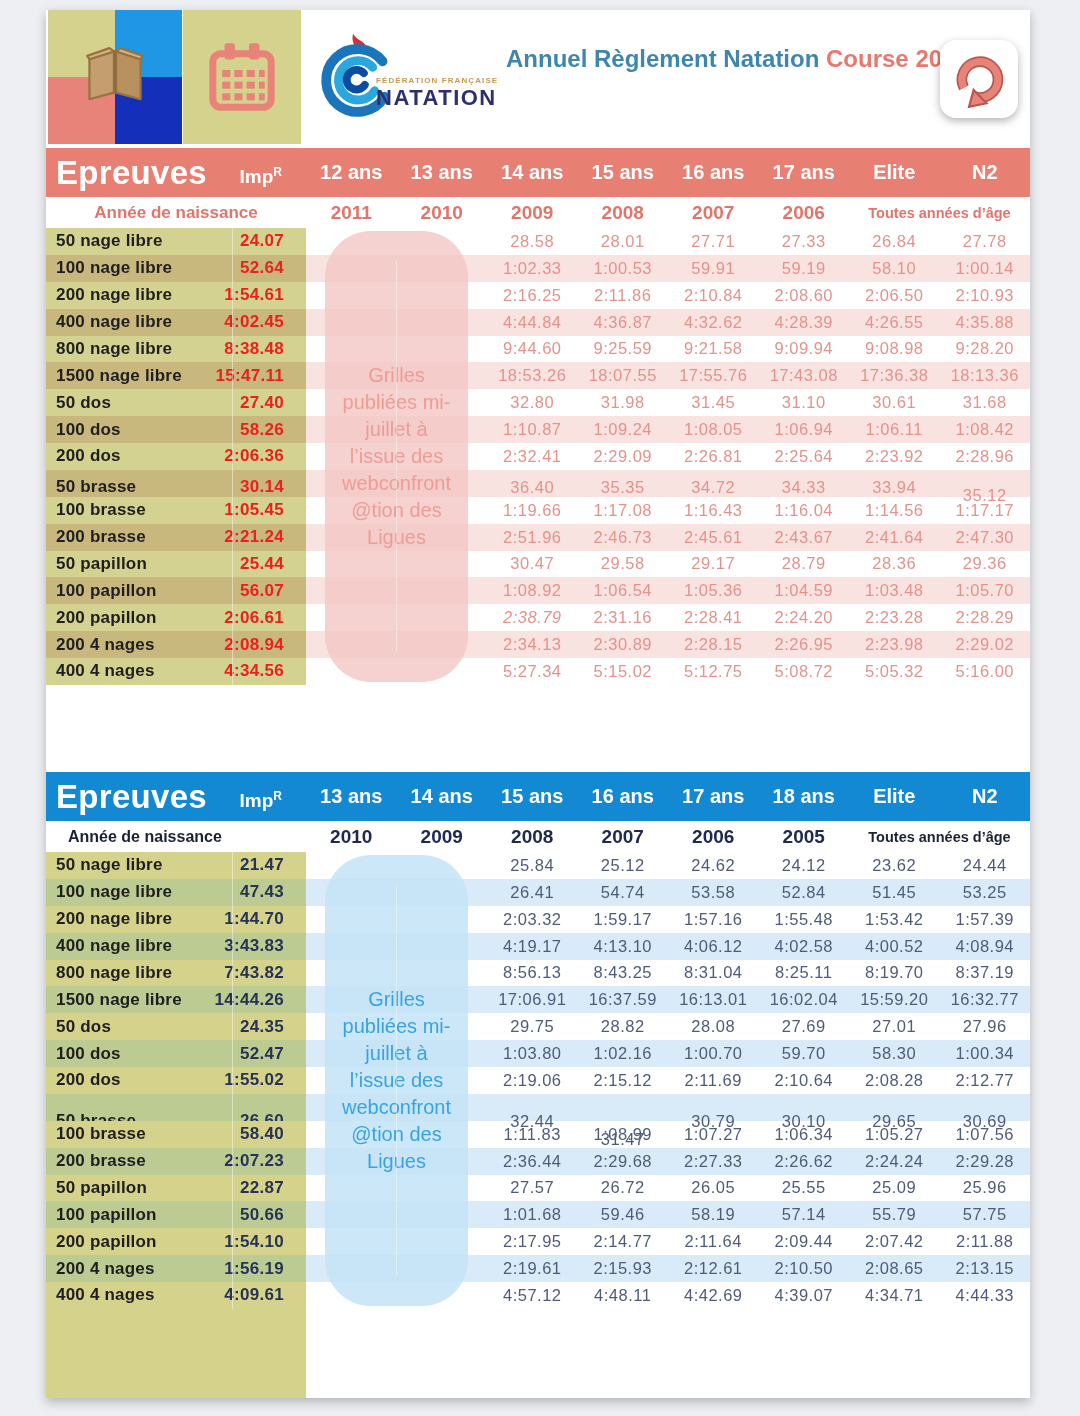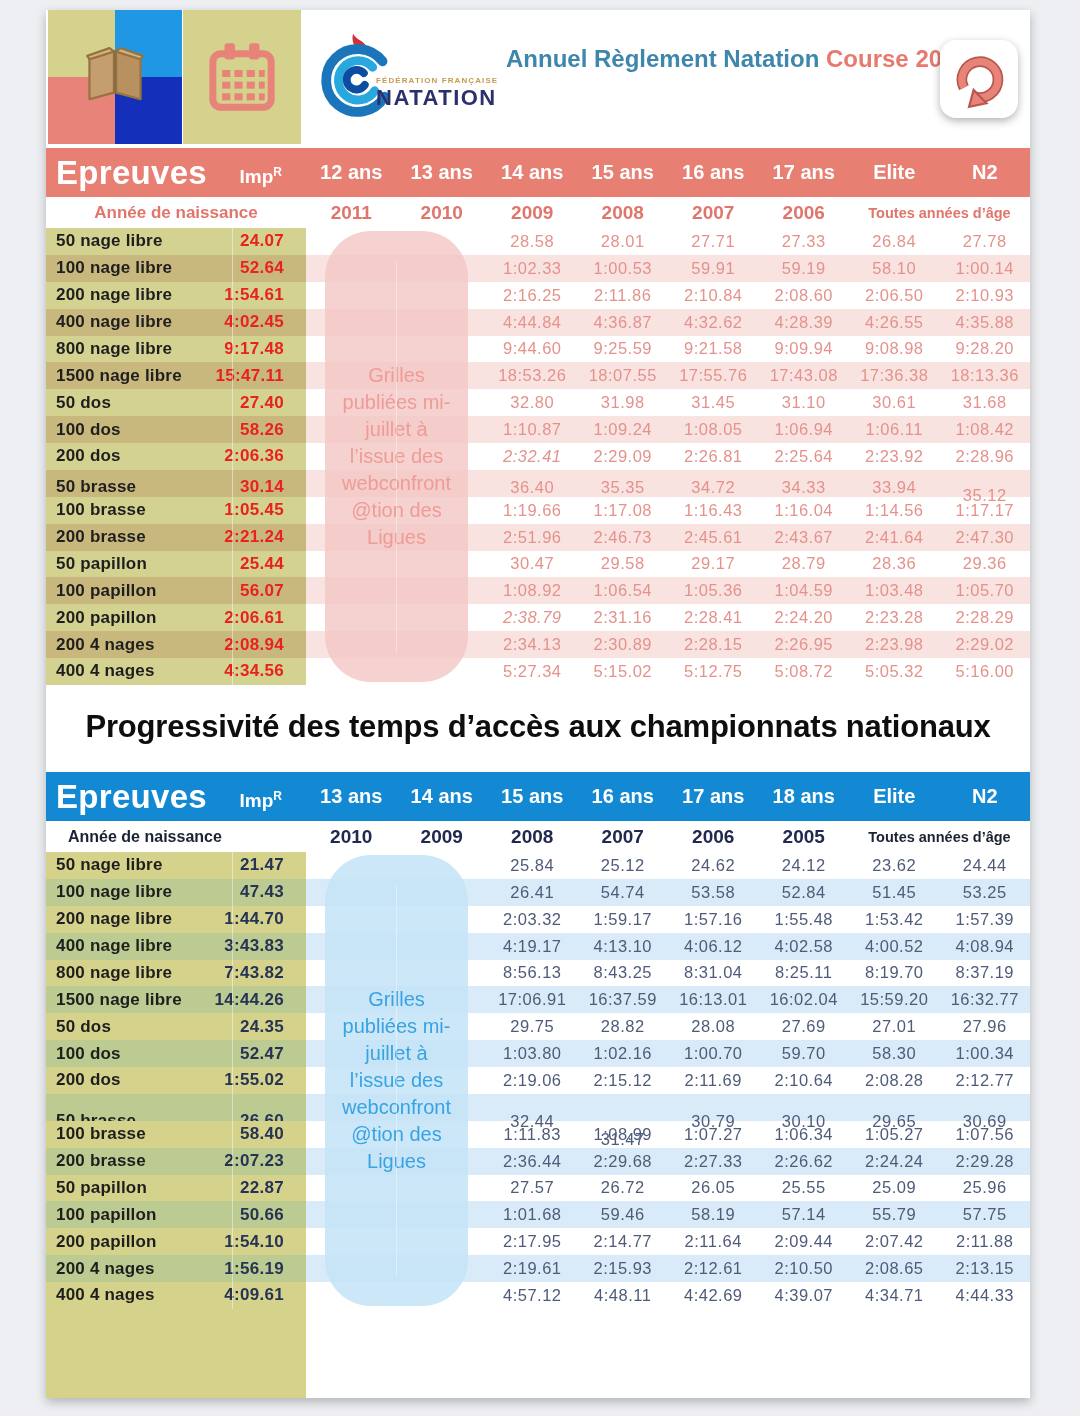--- a/index.html
+++ b/index.html
@@ -208,21 +208,21 @@
           <span class="time" style="grid-column: 4;">4:44.84</span>
           <span class="time" style="grid-column: 5;">4:36.87</span>
           <span class="time" style="grid-column: 6;">4:32.62</span>
           <span class="time" style="grid-column: 7;">4:28.39</span>
           <span class="time" style="grid-column: 8;">4:26.55</span>
           <span class="time" style="grid-column: 9;">4:35.88</span>
         </div>
         <div class="row">
           <div class="event-cell">
             <span class="event-name">800 nage libre</span>
-            <span class="imp-val">9:17.48</span>
+            <span class="imp-val">8:38.48</span>
           </div>
           <span class="time" style="grid-column: 4;">9:44.60</span>
           <span class="time" style="grid-column: 5;">9:25.59</span>
           <span class="time" style="grid-column: 6;">9:21.58</span>
           <span class="time" style="grid-column: 7;">9:09.94</span>
           <span class="time" style="grid-column: 8;">9:08.98</span>
           <span class="time" style="grid-column: 9;">9:28.20</span>
         </div>
         <div class="row alt">
           <div class="event-cell">
@@ -258,21 +258,21 @@
           <span class="time" style="grid-column: 6;">1:08.05</span>
           <span class="time" style="grid-column: 7;">1:06.94</span>
           <span class="time" style="grid-column: 8;">1:06.11</span>
           <span class="time" style="grid-column: 9;">1:08.42</span>
         </div>
         <div class="row">
           <div class="event-cell">
             <span class="event-name">200 dos</span>
             <span class="imp-val">2:06.36</span>
           </div>
-          <span class="time" style="grid-column: 4; font-style: italic;">2:32.41</span>
+          <span class="time" style="grid-column: 4;">2:32.41</span>
           <span class="time" style="grid-column: 5;">2:29.09</span>
           <span class="time" style="grid-column: 6;">2:26.81</span>
           <span class="time" style="grid-column: 7;">2:25.64</span>
           <span class="time" style="grid-column: 8;">2:23.92</span>
           <span class="time" style="grid-column: 9;">2:28.96</span>
         </div>
         <div class="row alt">
           <div class="event-cell">
             <span class="event-name">50 brasse</span>
             <span class="imp-val">30.14</span>
@@ -375,21 +375,20 @@
             <div>juillet à</div>
             <div>l’issue des</div>
             <div>webconfront</div>
             <div>@tion des</div>
             <div>Ligues</div>
           </div>
         </div>
       </div>
     </section>
 
-  <h1 class="section-title">Progressivité des temps d’accès aux championnats nationaux</h1>
 
   <section class="table blue" id="t1">
       <div class="thead">
         <div class="left">
           <span class="epreuves">Epreuves</span>
           <span class="imp"><span>Imp</span><sup>R</sup></span>
         </div>
         <span class="agehead">13 ans</span>
         <span class="agehead">14 ans</span>
         <span class="agehead">15 ans</span>

